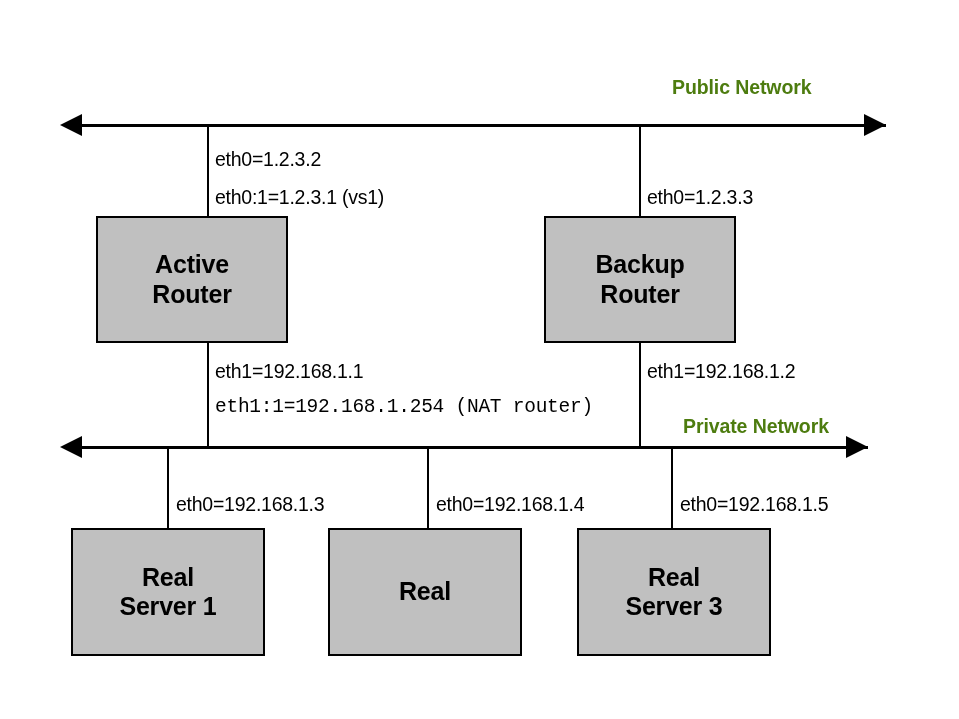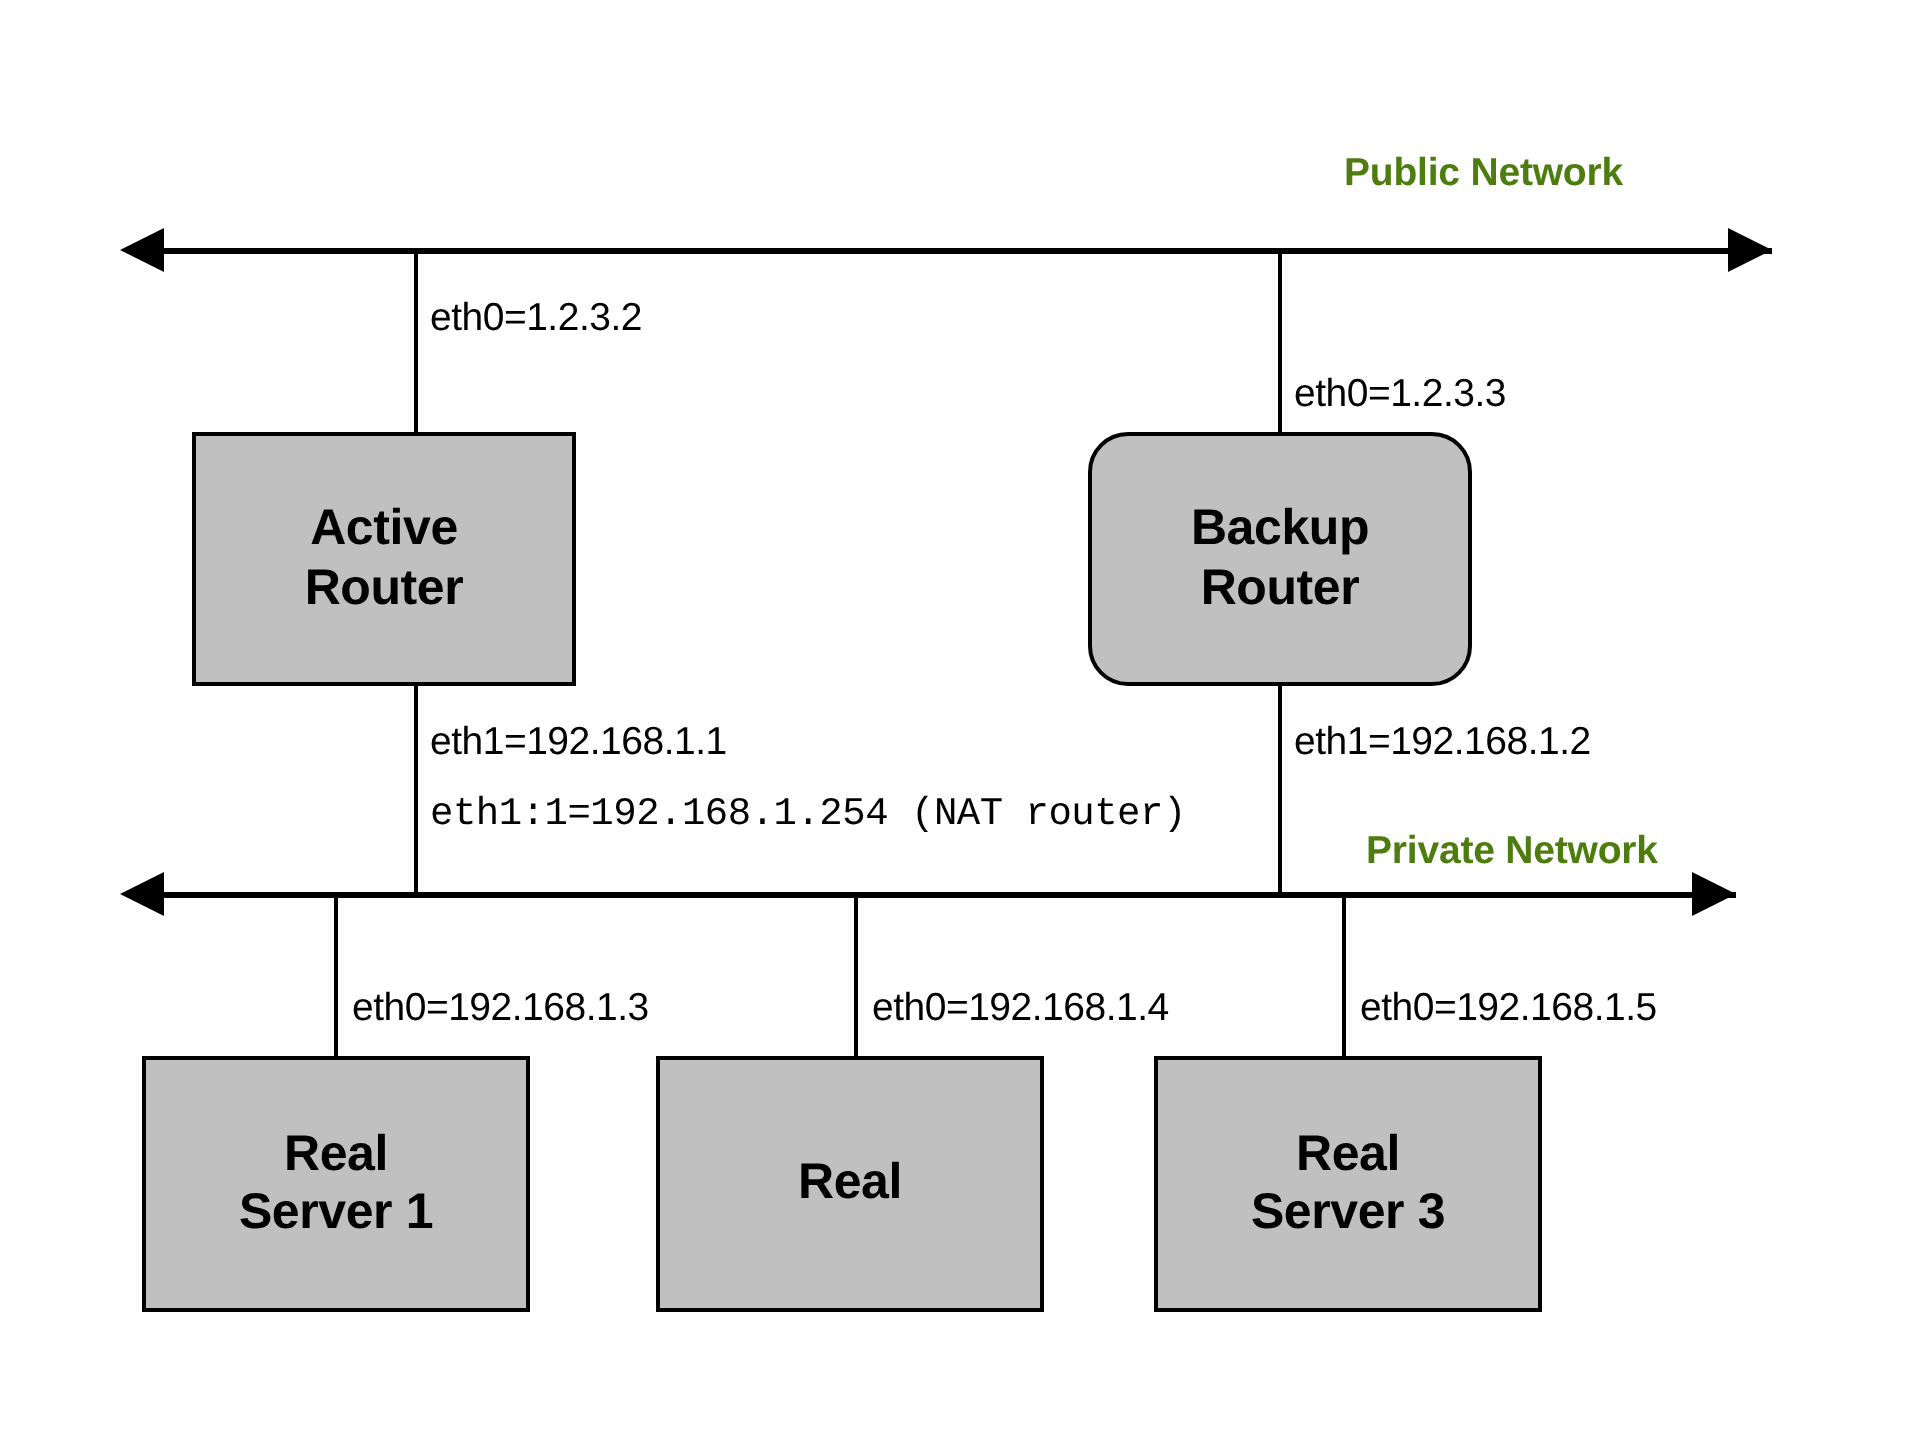--- a/index.html
+++ b/index.html
@@ -101,21 +101,21 @@
   #drop-active-top   { left: 207px; top: 126px; height: 92px; }
   #drop-backup-top   { left: 639px; top: 126px; height: 92px; }
   #drop-active-bot   { left: 207px; top: 341px; height: 108px; }
   #drop-backup-bot   { left: 639px; top: 341px; height: 108px; }
   #drop-rs1          { left: 167px; top: 448px; height: 82px; }
   #drop-rs2          { left: 427px; top: 448px; height: 82px; }
   #drop-rs3          { left: 671px; top: 448px; height: 82px; }
 
   
   #node-active-router { left: 96px; top: 216px; width: 192px; height: 127px; }
-  #node-backup-router { left: 544px; top: 216px; width: 192px; height: 127px; border-radius: 20px; }
+  #node-backup-router { left: 544px; top: 216px; width: 192px; height: 127px; }
   #node-real-server-1 { left: 71px;  top: 528px; width: 194px; height: 128px; }
   #node-real-server-2 { left: 328px; top: 528px; width: 194px; height: 128px; }
   #node-real-server-3 { left: 577px; top: 528px; width: 194px; height: 128px; }
 
   
   #lbl-active-eth0    { left: 215px; top: 150px; }
   #lbl-active-eth0v   { left: 215px; top: 188px; }
   #lbl-backup-eth0    { left: 647px; top: 188px; }
   #lbl-active-eth1    { left: 215px; top: 362px; }
   #lbl-active-eth1v   { left: 215px; top: 398px; font-family: Liberation Mono, monospace; }
@@ -131,20 +131,21 @@
 
   <div class="hline" id="public-bus-line"></div>
   <div class="arrow-left" id="public-arrow-l"></div>
   <div class="arrow-right" id="public-arrow-r"></div>
   <div class="net-label" id="public-label">Public Network</div>
 
   <div class="vline" id="drop-active-top"></div>
   <div class="vline" id="drop-backup-top"></div>
 
   <div class="label" id="lbl-active-eth0">eth0=1.2.3.2</div>
+  <div class="label" id="lbl-active-eth0v">eth0:1=1.2.3.1 (vs1)</div>
   <div class="label" id="lbl-backup-eth0">eth0=1.2.3.3</div>
 
   <div class="node" id="node-active-router">
     <span class="line1">Active</span>
     <span class="line2">Router</span>
   </div>
 
   <div class="node" id="node-backup-router">
     <span class="line1">Backup</span>
     <span class="line2">Router</span>

